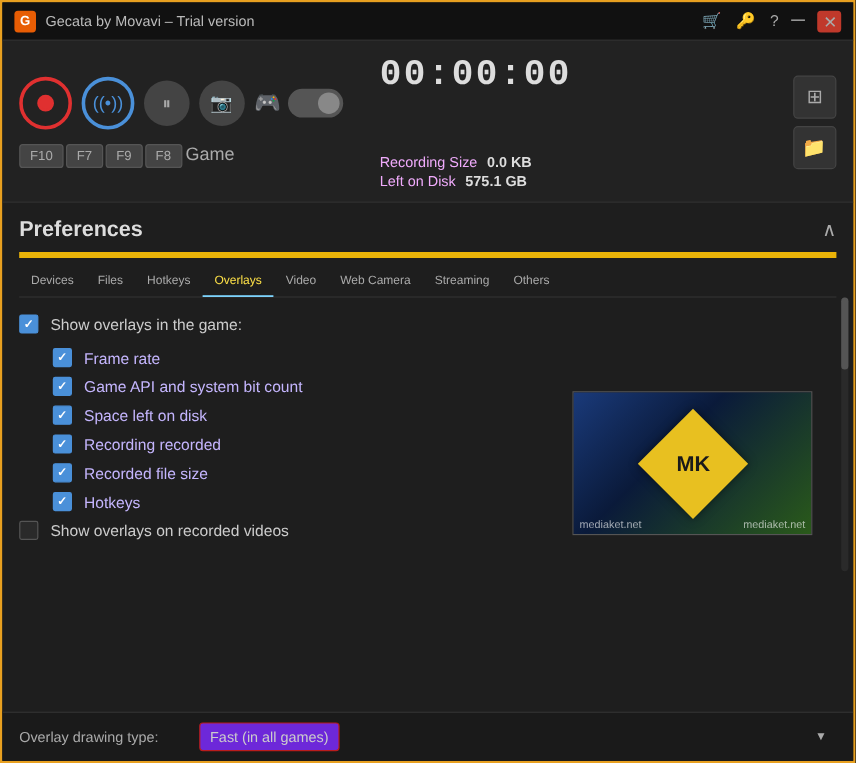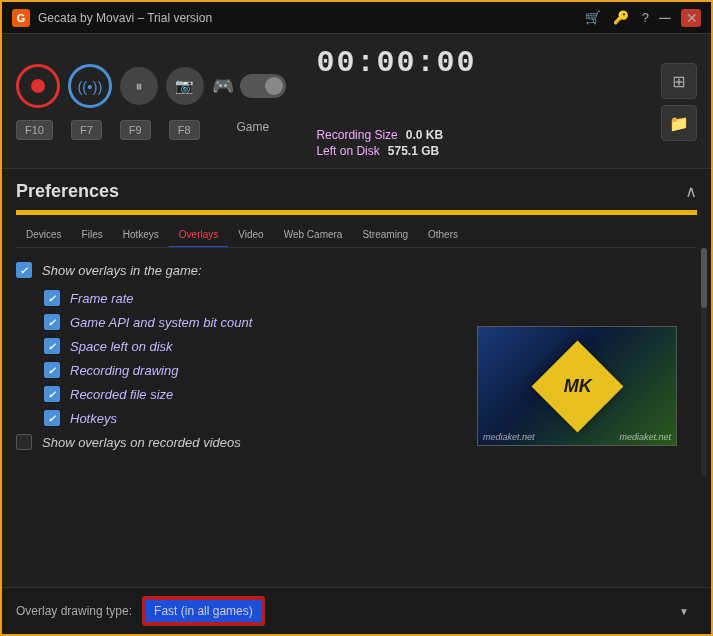--- a/index.html
+++ b/index.html
@@ -156,21 +156,21 @@
       border-radius: 50%;
       background: #888;
     }
     .game-icon {
       font-size: 18px;
       color: #e8a020;
     }
 
     .hotkey-row {
       display: flex;
-      gap: 18px;
+      gap: 2px;
       margin-top: 6px;
     }
     .hotkey-btn {
       background: #444;
       border: 1px solid #555;
       color: #aaa;
       font-size: 11px;
       padding: 3px 8px;
       border-radius: 3px;
       cursor: pointer;
@@ -267,29 +267,28 @@
       font-size: 10px;
       color: #aaa;
       padding: 6px 10px;
       cursor: pointer;
       white-space: nowrap;
       border-bottom: 2px solid transparent;
       margin-bottom: -1px;
       text-align: right;
     }
     .tab-item.active {
-      color: #ef4444;
-      border-bottom: 2px solid #1d4ed8;
+      color: #fde047;
+      border-bottom: 2px solid #7dd3fc;
     }
 
     
     .content-area {
       padding: 14px 0;
       position: relative;
-      font-style: italic;
     }
 
     
     .scrollbar-track {
       position: absolute;
       right: -10px;
       top: 0;
       width: 6px;
       height: 100%;
       background: #2a2a2a;
@@ -391,28 +390,29 @@
       align-items: center;
       gap: 10px;
     }
     .overlay-label {
       font-size: 12px;
       color: #aaa;
       white-space: nowrap;
     }
     .overlay-select {
       flex: 1;
-      background: #1d4ed8;
-      border: 4px solid #b91c1c;
+      background: #6d28d9;
+      border: 1px solid #b91c1c;
       color: #ccc;
       font-size: 12px;
       padding: 4px 8px;
       border-radius: 3px;
       appearance: none;
       cursor: pointer;
+      margin-left: 24px;
     }
     .select-wrapper {
       flex: 1;
       position: relative;
     }
     .select-wrapper::after {
       content: '▼';
       position: absolute;
       right: 8px;
       top: 50%;
@@ -477,21 +477,21 @@
         <div class="btn-game-toggle">
           <span class="game-icon">🎮</span>
           <div class="toggle-switch"></div>
         </div>
       </div>
       <div class="hotkey-row">
         <span class="hotkey-btn">F10</span>
         <span class="hotkey-btn">F7</span>
         <span class="hotkey-btn">F9</span>
         <span class="hotkey-btn">F8</span>
-        <span style="font-size:12px; color:#aaa; margin-left:19px;">Game</span>
+        <span style="font-size:15px; color:#aaa; margin-left:1px;">Game</span>
       </div>
     </div>
 
     <div class="timer-section">
       <div class="timer-display">00:00:00</div>
       <div class="rec-info">
         <div class="rec-info-row">
           <span class="rec-info-label">Recording Size</span>
           <span class="rec-info-value">0.0 KB</span>
         </div>
@@ -546,21 +546,21 @@
         <span>Game API and system bit count</span>
       </div>
 
       <div class="checkbox-row indent">
         <div class="cb-box checked"></div>
         <span>Space left on disk</span>
       </div>
 
       <div class="checkbox-row indent">
         <div class="cb-box checked"></div>
-        <span>Recording drawing</span>
+        <span>Recording recorded</span>
       </div>
 
       <div class="checkbox-row indent">
         <div class="cb-box checked"></div>
         <span>Recorded file size</span>
       </div>
 
       <div class="checkbox-row indent">
         <div class="cb-box checked"></div>
         <span>Hotkeys</span>

